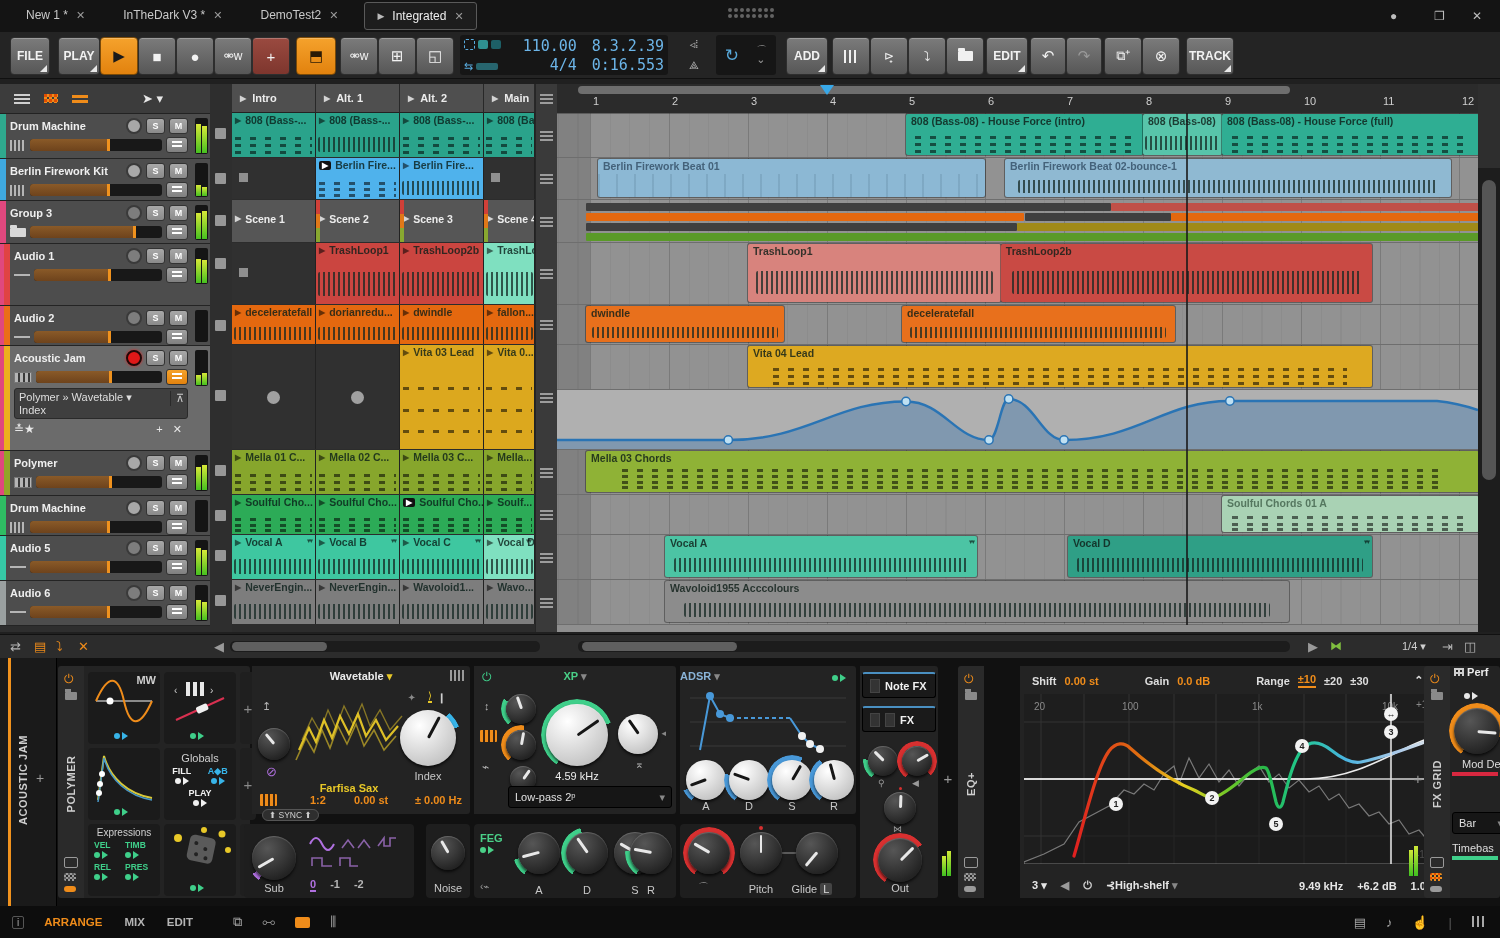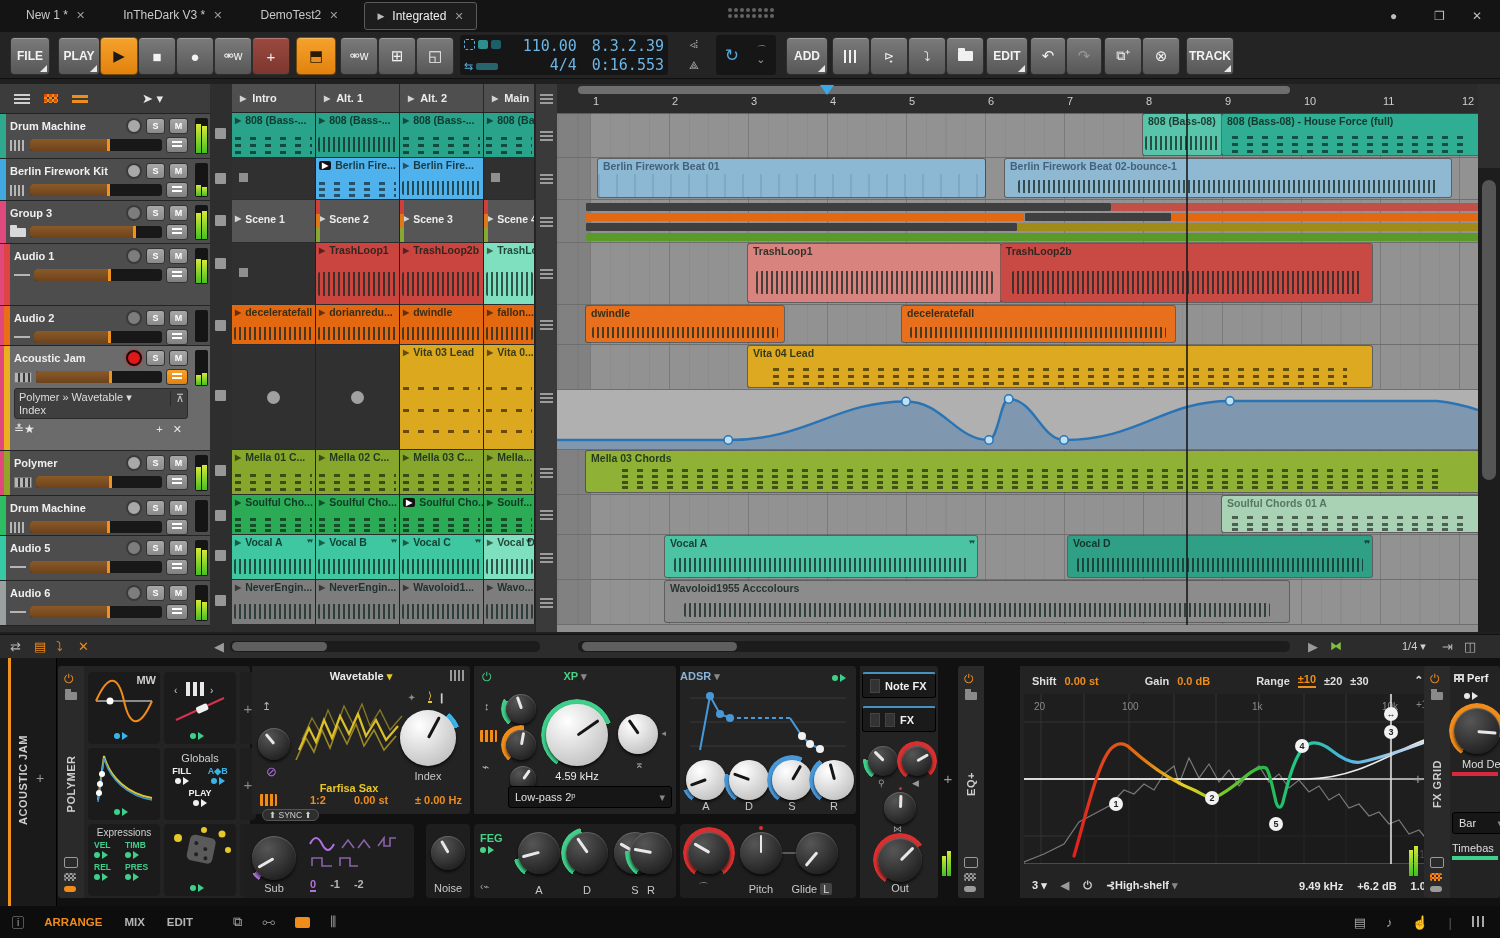--- a/index.html
+++ b/index.html
@@ -1047,20 +1047,30 @@
           <span class="rnum" style="left: 510px;">7</span>
           <span class="rnum" style="left: 589px;">8</span>
           <span class="rnum" style="left: 668px;">9</span>
           <span class="rnum" style="left: 747px;">10</span>
           <span class="rnum" style="left: 826px;">11</span>
           <span class="rnum" style="left: 905px;">12</span>
         </div>
       <div id="lanes" style="height: 512px;">
           <div id="prebar"></div>
           <div class="lane" style="height: 45px;">
+            <div class="aclip" style="left: 349px; width: 237px; background: rgb(47, 174, 147);">
+              <div class="chdr">808 (Bass-08) - House Force (intro)</div>
+              <div class="cbody" style="top: 15px;">
+                <div class="pat-midi" style="position: absolute; inset: 0px;">
+                  <i style="top: 25%;"></i>
+                  <i style="top: 55%;"></i>
+                  <i style="top: 80%;"></i>
+                </div>
+              </div>
+            </div>
             <div class="aclip" style="left: 586px; width: 79px; background: rgb(88, 196, 170);">
               <div class="chdr">808 (Bass-08)</div>
               <div class="cbody" style="top: 15px;">
                 <div class="pat-audio"></div>
               </div>
             </div>
             <div class="aclip" style="left: 665px; width: 256.75px; background: rgb(47, 174, 147);">
               <div class="chdr">808 (Bass-08) - House Force (full)</div>
               <div class="cbody" style="top: 15px;">
                 <div class="pat-midi" style="position: absolute; inset: 0px;">
@@ -1675,21 +1685,21 @@
       <span class="pwr">⏻</span>
       <span class="fold"></span>
       <div class="vlabel" style="left:-12px;top:112px;width:50px;text-align:center">FX GRID</div>
       <div class="devft">
           <i></i>
           <i class="dots" style="background:repeating-linear-gradient(90deg,#ef8c1a 0 2px,transparent 2px 4px),repeating-linear-gradient(#ef8c1a 0 2px,transparent 2px 4px)"></i>
           <i class="oarr" style="background:#9a9a9a"></i>
         </div>
     </div>
     <div class="devbody" style="left:1450px;width:50px">
-      <div style="padding:6px 4px;font-weight:bold;color:#ececec;white-space:nowrap"><span style="display:inline-block;width:10px;height:8px;background:repeating-linear-gradient(90deg,#cfcfcf 0 2px,transparent 2px 4px),repeating-linear-gradient(#cfcfcf 0 2px,transparent 2px 4px)"></span> <span>Perf</span></div>
+      <div style="padding:0 4px;font-weight:bold;color:#ececec;white-space:nowrap"><span style="display:inline-block;width:10px;height:8px;background:repeating-linear-gradient(90deg,#cfcfcf 0 2px,transparent 2px 4px),repeating-linear-gradient(#cfcfcf 0 2px,transparent 2px 4px)"></span> <span>Perf</span></div>
       <span class="da" style="position:absolute;left:14px;top:26px;color:#e8e8e8">
           <b></b>
           <s></s>
         </span>
       <div class="kn" style="left:4px;top:42px;width:46px;height:46px">
           <div class="arc" style="background:conic-gradient(from 215deg,#ef8c1a 0 250deg,transparent 250deg)"></div>
           <div class="face"></div>
           <div class="ptr" style="transform:rotate(95deg)"></div>
         </div>
       <div style="position:absolute;left:12px;top:92px;color:#dedede;white-space:nowrap">Mod Dep</div>

